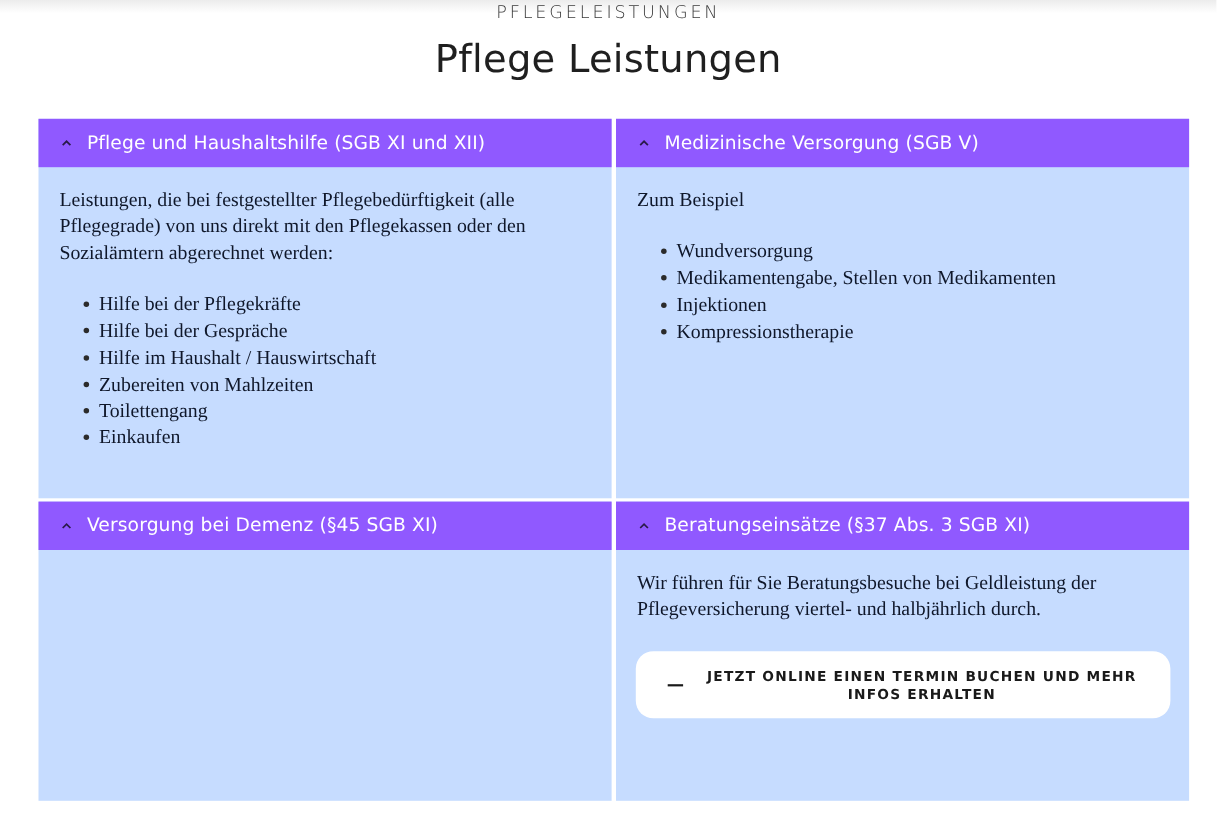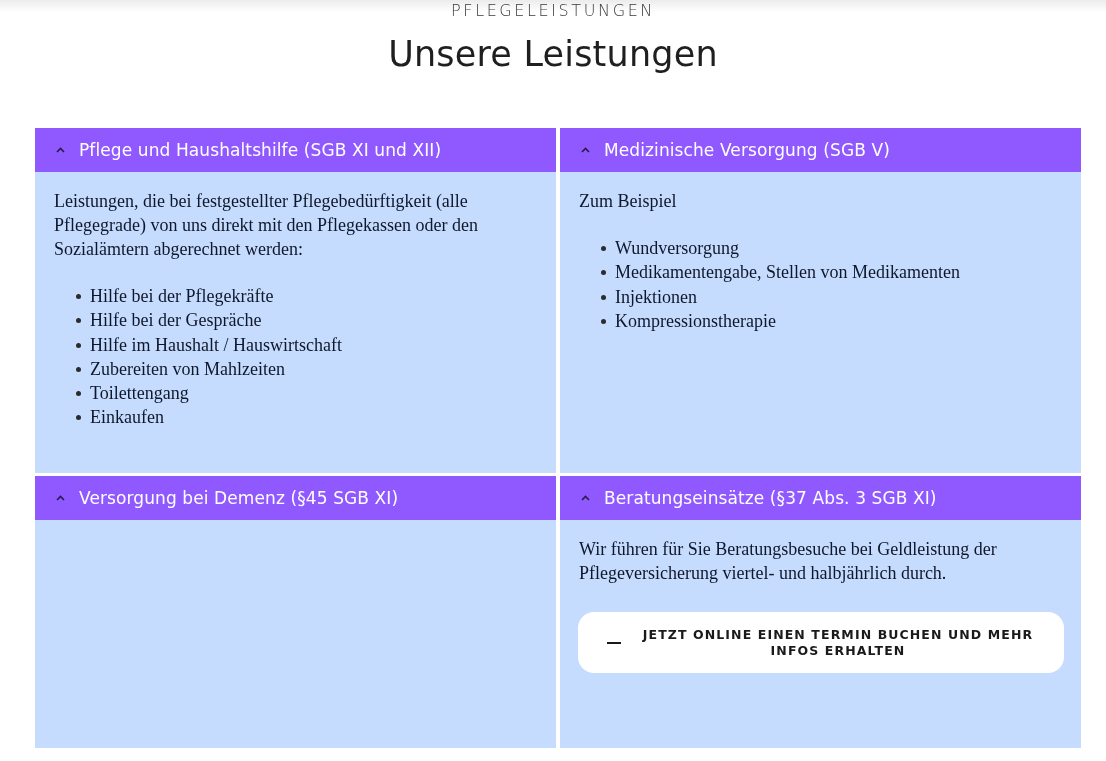--- a/index.html
+++ b/index.html
@@ -8,21 +8,21 @@
   .top-fade { position: absolute; left: 0; top: 0; width: 1106px; height: 12px; background: linear-gradient(#ececec, #ffffff); }
   .eyebrow {
     position: absolute; top: 1px; left: 0; width: 1106px; text-align: center;
     font-size: 16px; letter-spacing: 2.6px; color: #3a3a3a; font-weight: 300;
   }
   .title {
     position: absolute; top: 34px; left: 0; width: 1106px; text-align: center;
     font-size: 35px; color: #1f1f1f; font-weight: normal; letter-spacing: 0.2px;
   }
   .grid {
-    position: absolute; left: 35px; top: 128px; width: 1046px; height: 620px;
+    position: absolute; left: 35px; top: 108px; width: 1046px; height: 620px;
     display: grid; grid-template-columns: 521px 521px; grid-template-rows: 345px 272px;
     column-gap: 4px; row-gap: 3px;
   }
   .panel { background: #c6dcff; position: relative; }
   .panel-header {
     height: 44px; background: #9059ff; color: #ffffff;
     display: flex; align-items: center; padding-left: 20px; cursor: pointer;
   }
   .chev {
     width: 10px; height: 10px; margin-right: 14px; display: inline-flex; align-items: center; justify-content: center;
@@ -44,21 +44,21 @@
   .cta-label {
     margin-left: 60px; width: 400px; text-align: center; font-size: 12.5px; font-weight: bold;
     letter-spacing: 1.1px; line-height: 16px; color: #1a1a1a;
   }
 </style>
 </head>
 <body>
 
 <div class="top-fade"></div>
 <div class="eyebrow">PFLEGELEISTUNGEN</div>
-<h1 class="title">Unsere Leistungen</h1>
+<h1 class="title">Pflege Leistungen</h1>
 
 <div class="grid">
 
   <div class="panel">
     <div class="panel-header">
       <span class="chev">
         <svg viewBox="0 0 9 6">
             <path d="M1 5 L4.5 1.5 L8 5" stroke="#2a1a4a" stroke-width="1.6" fill="none"></path>
           </svg>
       </span>

